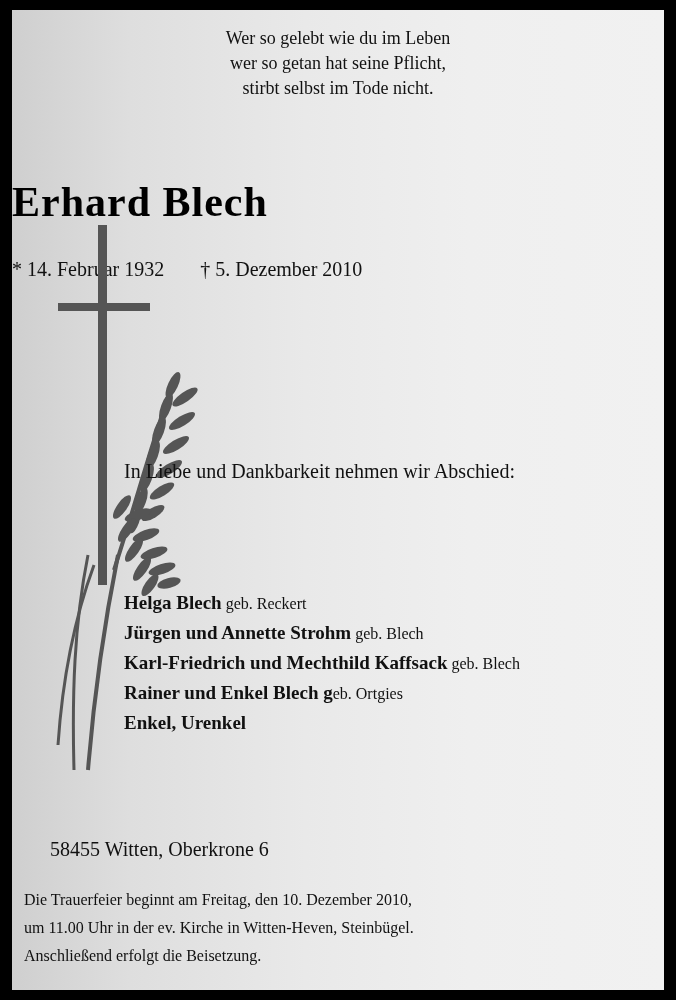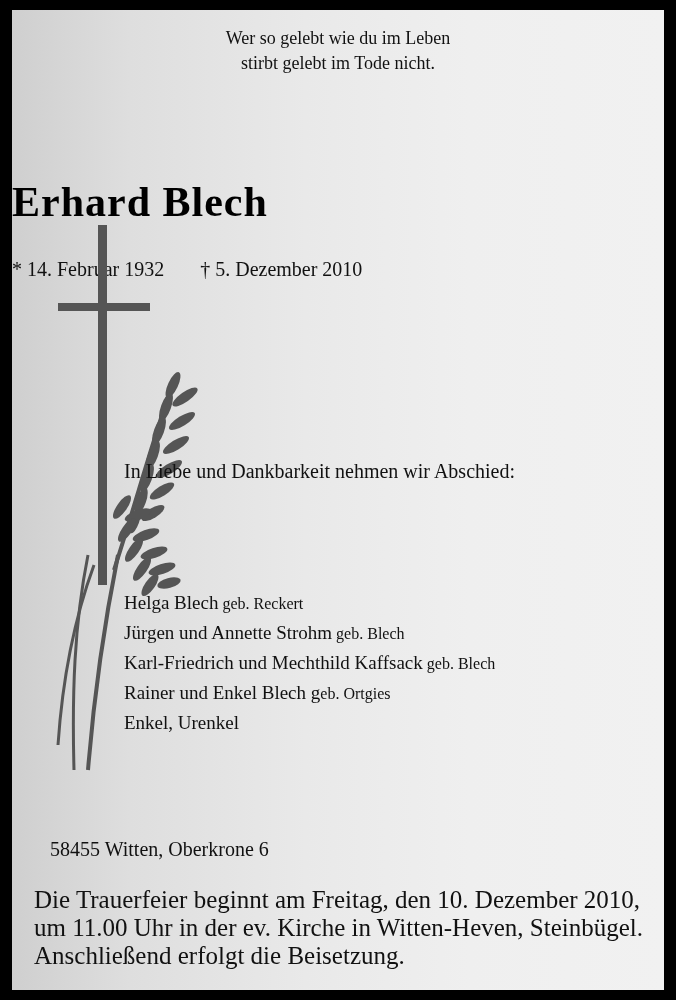--- a/index.html
+++ b/index.html
@@ -69,38 +69,38 @@
   }
   .survivors {
     position: absolute;
     top: 578px;
     left: 112px;
     font-size: 19px;
     line-height: 29px;
     color: #111;
   }
   .survivors .bold {
-    font-weight: normal;
+    font-weight: bold;
   }
   .survivors .small {
     font-size: 16px;
   }
   .address {
     position: absolute;
     top: 828px;
     left: 38px;
     font-size: 20px;
     color: #111;
   }
   .service {
     position: absolute;
     top: 876px;
-    left: 22px;
+    left: 12px;
     width: 612px;
-    font-size: 25px;
+    font-size: 16px;
     line-height: 28px;
     color: #111;
   }
   .service div {
     white-space: nowrap;
   }
   .graphic {
     position: absolute;
     left: 10px;
     top: 215px;
@@ -108,21 +108,22 @@
     height: 570px;
   }
 </style>
 </head>
 <body>
 
 <div class="obituary">
 
   <div class="verse">
     <div>Wer so gelebt wie du im Leben</div>
-    <div>stirbt gelebt im Tode nicht.</div>
+    <div>wer so getan hat seine Pflicht,</div>
+    <div>stirbt selbst im Tode nicht.</div>
   </div>
 
   <div class="name">Erhard Blech</div>
 
   <div class="dates">
     <span>* 14. Februar 1932</span>
     <span class="gap"></span>
     <span>† 5. Dezember 2010</span>
   </div>
 

